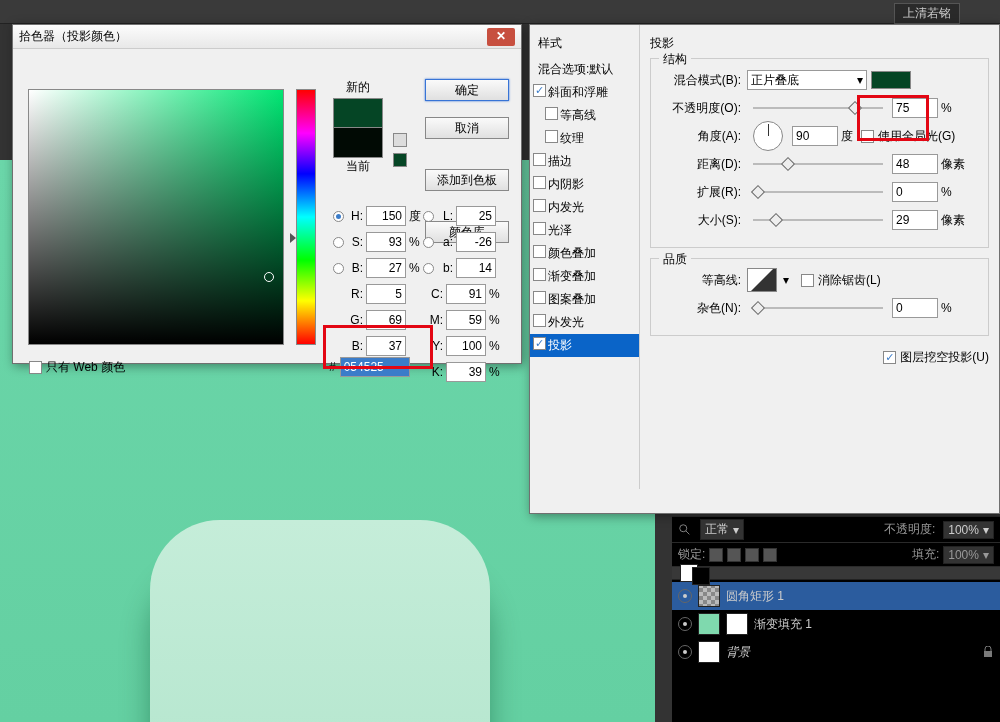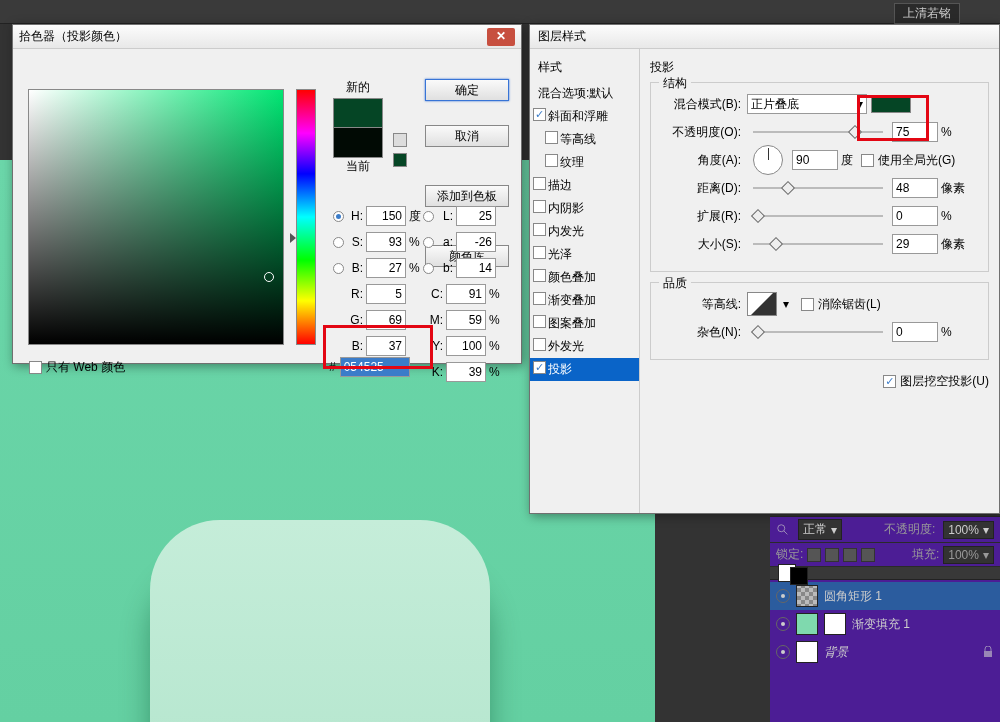--- a/index.html
+++ b/index.html
@@ -15,21 +15,21 @@
 .sb-field{position:absolute;left:15px;top:40px;width:256px;height:256px;background:linear-gradient(to bottom,transparent 0%,#000 100%),linear-gradient(to right,#fff 0%,#00e673 100%);border:1px solid #888}
 .sb-ring{position:absolute;width:10px;height:10px;border:1px solid #fff;border-radius:50%;left:235px;top:182px}
 .hue-strip{position:absolute;left:283px;top:40px;width:20px;height:256px;background:linear-gradient(to bottom,#f00 0%,#f0f 17%,#00f 33%,#0ff 50%,#0f0 67%,#ff0 83%,#f00 100%);border:1px solid #888}
 .hue-ptr{position:absolute;left:277px;top:184px;width:0;height:0;border-top:5px solid transparent;border-bottom:5px solid transparent;border-left:6px solid #555}
 .swatch-area{position:absolute;left:315px;top:30px;width:60px;text-align:center}
 .swatch-new{width:50px;height:30px;background:#054525;border:1px solid #888;margin:2px auto 0}
 .swatch-cur{width:50px;height:30px;background:#010a04;border:1px solid #888;border-top:none;margin:0 auto}
 .cube-icon{position:absolute;left:380px;top:84px;width:14px;height:14px;border:1px solid #888;background:#ddd}
 .sm-sw{position:absolute;left:380px;top:104px;width:14px;height:14px;border:1px solid #888;background:#054525}
 .cp-btns{position:absolute;right:12px;top:30px;width:84px}
-.cp-btn{display:block;width:84px;height:22px;background:linear-gradient(#fafafa,#e0e0e0);border:1px solid #888;margin-bottom:24px;text-align:center;line-height:20px}
+.cp-btn{display:block;width:84px;height:22px;background:linear-gradient(#fafafa,#e0e0e0);border:1px solid #888;margin-bottom:16px;text-align:center;line-height:20px}
 .cp-btn.primary{border-color:#3874d6;box-shadow:0 0 2px #3874d6}
 .vals{position:absolute;left:320px;top:156px;font-size:12px}
 .vrow{display:flex;align-items:center;margin-bottom:4px;height:22px}
 .radio{width:11px;height:11px;border:1px solid #888;border-radius:50%;margin-right:3px;display:inline-block;background:#fff}
 .radio.on::after{content:"";display:block;width:5px;height:5px;background:#3b7cc9;border-radius:50%;margin:2px}
 .lbl{width:16px;text-align:right}
 .vinp{width:40px;height:20px;border:1px solid #999;background:#fff;text-align:right;padding:0 3px;margin:0 3px}
 .unit{width:14px}
 .hex-row{position:absolute;left:316px;top:308px;display:flex;align-items:center}
 .hex-inp{width:70px;height:20px;border:1px solid #999;background:#fff;padding:0 3px;color:#fff;background:#3b7cc9}
@@ -61,21 +61,21 @@
 .slider{position:relative;width:130px;height:16px;margin:0 6px}
 .slider::before{content:"";position:absolute;left:0;right:0;top:7px;height:2px;background:#bbb}
 .slider .thumb{position:absolute;top:3px;width:10px;height:10px;border:1px solid #666;background:#eee;transform:rotate(45deg)}
 .ninp{width:46px;height:20px;border:1px solid #999;background:#fff;text-align:left;padding:0 3px;margin:0 3px}
 .angle-dial{width:30px;height:30px;border:1px solid #888;border-radius:50%;position:relative;background:#fff;margin:0 6px}
 .angle-dial::after{content:"";position:absolute;left:50%;top:2px;width:1px;height:12px;background:#333}
 .contour{width:30px;height:24px;border:1px solid #888;background:linear-gradient(135deg,#fff 0%,#fff 48%,#333 52%,#333 100%);margin-right:6px}
 .ls-bot{display:flex;justify-content:center;gap:10px;margin-top:6px}
 .ls-btn{width:96px;height:22px;background:linear-gradient(#fafafa,#e0e0e0);border:1px solid #888;text-align:center;line-height:20px}
 
-.layers-panel{position:absolute;right:0;top:516px;width:230px;height:206px;background:#4c1d95;color:#ccc;border-top:1px solid #222}
+.layers-panel{position:absolute;right:0;top:516px;width:328px;height:206px;background:#000000;color:#ccc;border-top:1px solid #222}
 .lp-top{height:26px;display:flex;align-items:center;padding:0 6px;gap:8px;border-bottom:1px solid #2a2a2a}
 .lp-top .zoom{width:14px;height:14px;opacity:.7}
 .lp-sel{background:#333;border:1px solid #222;padding:1px 4px;display:flex;align-items:center;gap:4px}
 .lp-row2{height:24px;display:flex;align-items:center;padding:0 6px;gap:4px;border-bottom:1px solid #2a2a2a;color:#999}
 .lp-ic{width:14px;height:14px;background:#555;border:1px solid #333}
 .lp-list{padding:2px 0}
 .lp-layer{display:flex;align-items:center;height:28px;padding:0 6px;gap:6px}
 .lp-layer.sel{background:#2b5c9e}
 .eye{width:14px;height:14px;border:1px solid #666;border-radius:50%;position:relative}
 .eye::after{content:"";position:absolute;left:4px;top:4px;width:4px;height:4px;background:#ccc;border-radius:50%}
@@ -205,21 +205,20 @@
 
     <div class="web-only">
       <span class="chk"></span>
       <span>只有 Web 颜色</span>
     </div>
   </div>
   <div class="red-box rb-hex"></div>
 </div>
 
 <div class="layer-style">
-  <div class="ls-title"><span>图层样式</span></div>
   <div class="ls-body">
     <div class="ls-side">
       <div class="ls-side-h">样式</div>
       <div class="ls-item head"><span>混合选项:默认</span></div>
       <div class="ls-item"><span class="chk on"></span><span>斜面和浮雕</span></div>
       <div class="ls-item" style="padding-left:30px"><span class="chk" style="left:15px"></span><span>等高线</span></div>
       <div class="ls-item" style="padding-left:30px"><span class="chk" style="left:15px"></span><span>纹理</span></div>
       <div class="ls-item"><span class="chk"></span><span>描边</span></div>
       <div class="ls-item"><span class="chk"></span><span>内阴影</span></div>
       <div class="ls-item"><span class="chk"></span><span>内发光</span></div>

